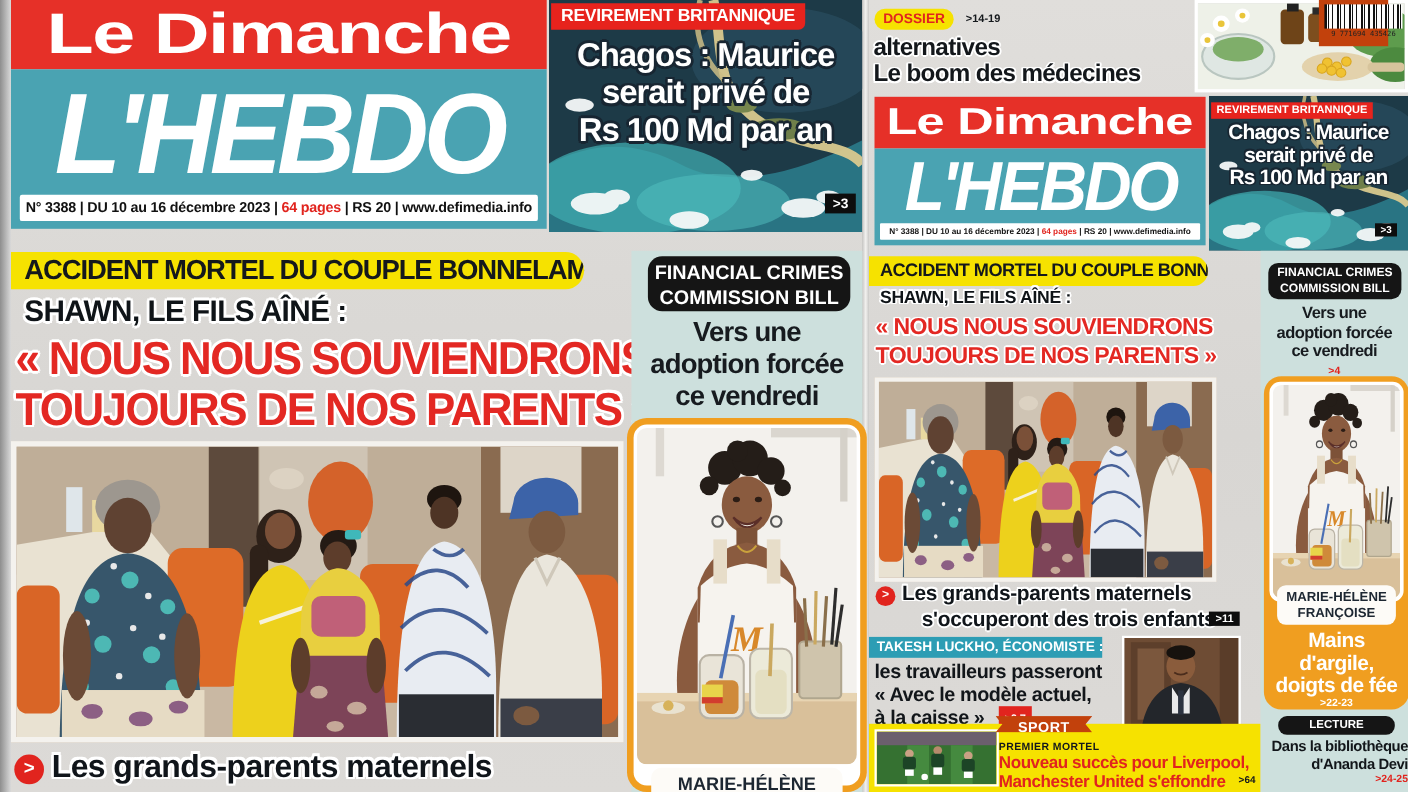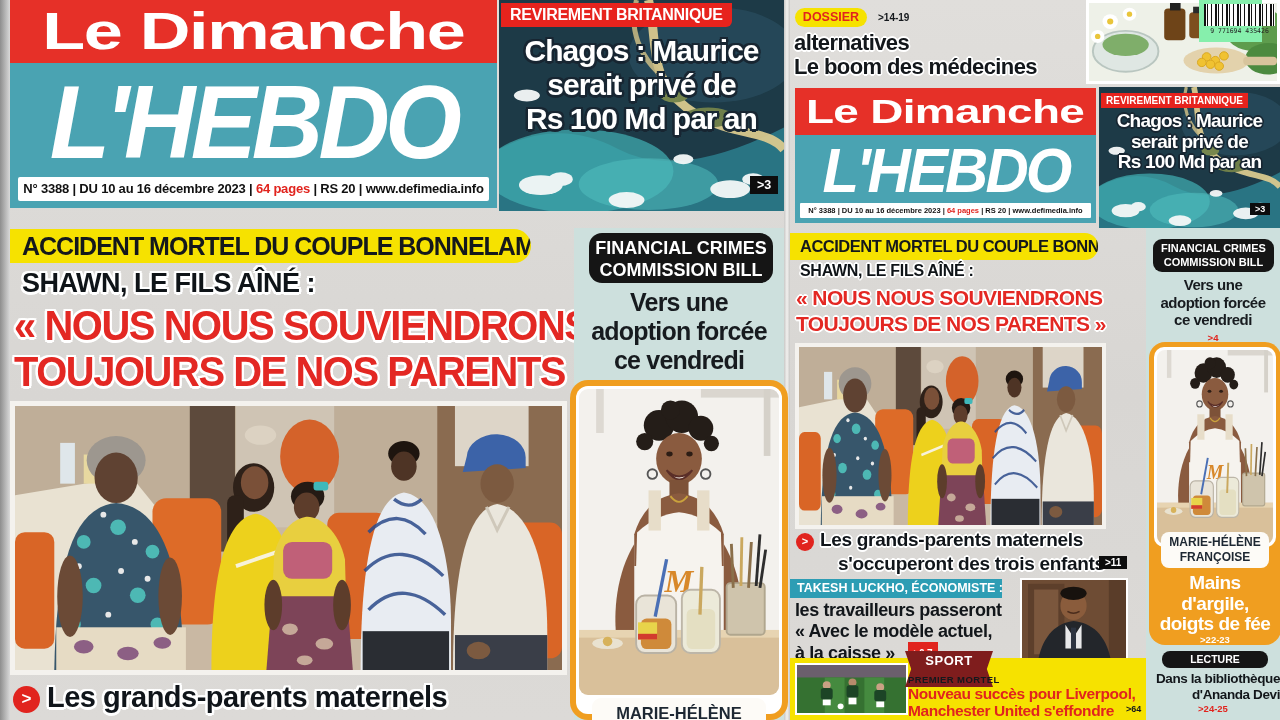--- a/index.html
+++ b/index.html
@@ -329,21 +329,21 @@
   <div class="abs b" style="left:878px;top:12px;color:#14181c;font-size:10px;">&gt;14-19</div>
   <div class="abs b olw-s" style="left:794px;top:31px;color:#13171b;font-size:22px;line-height:23.5px;letter-spacing:-.6px;">
     <div>alternatives</div>
     <div>Le boom des médecines</div>
   </div>
   <div class="abs" style="left:1086px;top:0;width:194px;height:84px;border:3px solid #fff;box-sizing:border-box;">
     <svg width="188" height="78" viewBox="0 0 195 84" preserveAspectRatio="none">
         <use href="#sym-herbs"></use>
       </svg>
   </div>
-  <div class="abs" style="left:1199px;top:0;width:63px;height:42px;background:#86efac;">
+  <div class="abs" style="left:1199px;top:0;width:63px;height:42px;background:#c2410c;">
     <div class="abs barcode-bars" style="left:5px;top:4px;width:71px;height:22px;"></div>
     <div class="abs c" style="left:0;top:27px;width:81px;font-size:6.5px;color:#222;font-family:'DejaVu Sans Mono',monospace;">9 771694 435426</div>
   </div>
 
   <div class="abs c" style="left:795px;top:88px;width:301px;height:47px;background:#e63028;">
     <span class="stretch b" style="transform:scaleX(1.35);color:#fff;font-size:34px;line-height:47px;letter-spacing:-.5px;">Le Dimanche</span>
   </div>
   <div class="abs c" style="left:795px;top:135px;width:301px;height:88px;background:#4aa3b2;">
     <span class="stretch b" style="transform:scaleX(.95);color:#fff;font-style:italic;font-size:63px;line-height:70px;letter-spacing:-3px;">L'HEBDO</span>
   </div>
@@ -406,21 +406,21 @@
         <use href="#sym-econ"></use>
       </svg>
   </div>
 
   <div class="abs" style="left:790px;top:658px;width:356px;height:62px;background:#f6e200;"></div>
   <div class="abs" style="left:795px;top:663px;width:113px;height:52px;border:2px solid #fff;box-sizing:border-box;">
     <svg width="109" height="48" viewBox="0 0 110 50" preserveAspectRatio="none">
         <use href="#sym-foot"></use>
       </svg>
   </div>
-  <div class="abs c b ribbon" style="left:905px;top:651px;width:88px;height:36px;background:#7f1d1d;color:#fff;font-size:13px;line-height:20px;letter-spacing:.5px;">SPORT</div>
+  <div class="abs c b ribbon" style="left:905px;top:651px;width:88px;height:15px;background:#c2410c;color:#fff;font-size:13px;line-height:20px;letter-spacing:.5px;">SPORT</div>
   <div class="abs b" style="left:908px;top:674px;color:#14181c;font-size:9.5px;letter-spacing:.4px;">PREMIER MORTEL</div>
   <div class="abs b" style="left:908px;top:685px;color:#e1241e;font-size:15.5px;line-height:17px;letter-spacing:-.4px;white-space:nowrap;">
     <div>Nouveau succès pour Liverpool,</div>
     <div>Manchester United s'effondre</div>
   </div>
   <div class="abs b" style="left:1126px;top:704px;color:#14181c;font-size:9px;">&gt;64</div>
 
   <div class="abs" style="left:1146px;top:228px;width:134px;height:492px;background:#cde0dd;"></div>
   <div class="abs c b" style="left:1153px;top:239px;width:121px;height:33px;background:#151515;border-radius:9px;color:#fff;font-size:11px;line-height:13.5px;padding-top:3px;box-sizing:border-box;">
     <div>FINANCIAL CRIMES</div>
@@ -449,15 +449,15 @@
     <div>d'argile,</div>
     <div>doigts de fée</div>
   </div>
   <div class="abs c b" style="left:1149px;top:634px;width:132px;color:#fff;font-size:9.5px;">&gt;22-23</div>
 
   <div class="abs c b" style="left:1162px;top:651px;width:106px;height:17px;background:#151515;border-radius:8px;color:#fff;font-size:10.5px;line-height:17px;">LECTURE</div>
   <div class="abs c b" style="left:1146px;top:671px;width:134px;color:#12161a;font-size:13.5px;line-height:15.5px;letter-spacing:-.4px;text-align:right;">
     <div>Dans la bibliothèque</div>
     <div>d'Ananda Devi</div>
   </div>
-  <div class="abs c b" style="left:1146px;top:703px;width:134px;color:#e1241e;font-size:9.5px;">&gt;24-25</div>
+  <div class="abs c b" style="left:1146px;top:703px;width:134px;color:#e1241e;font-size:9.5px;text-align:right;">&gt;24-25</div>
 
 </div>
 
 </body></html>

